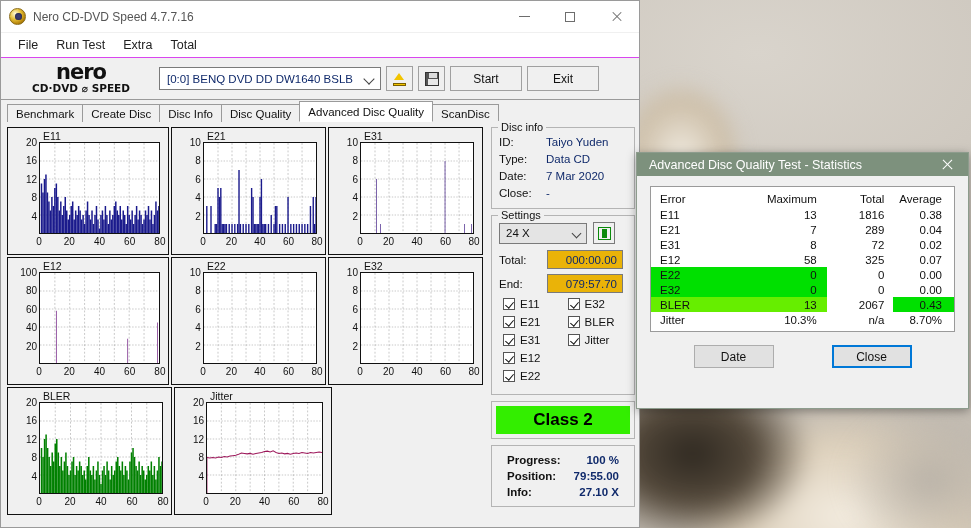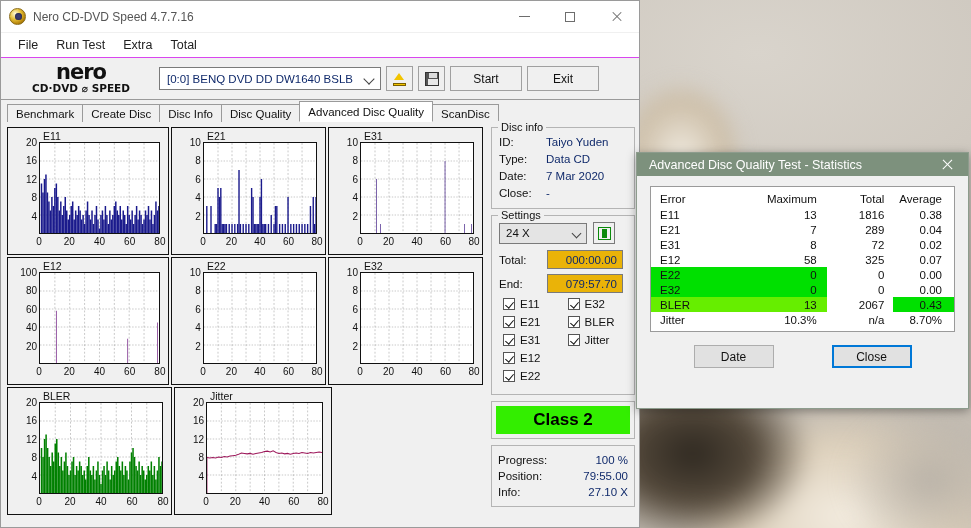--- a/index.html
+++ b/index.html
@@ -143,21 +143,21 @@
   .cb-grid{display:flex;flex-wrap:wrap;margin-top:4px;}
   .cb{width:50%;display:flex;align-items:center;font-size:11.5px;color:#111;
     margin-bottom:6px;box-sizing:border-box;padding-left:4px;}
   .cb .box{width:12px;height:12px;border:1px solid #555;background:#fff;
     margin-right:5px;position:relative;flex:none;box-sizing:border-box;}
   .cb .box:after{content:"";position:absolute;left:3px;top:0.5px;width:4px;height:7px;
     border-right:1.6px solid #111;border-bottom:1.6px solid #111;transform:rotate(40deg);}
   .class-box{border:1px solid #b4b4b4;background:#f0f0f0;padding:4px;margin-bottom:6px;}
   .class-inner{background:#33ee00;text-align:center;font-size:17px;font-weight:bold;
     color:#000;padding:4px 0;}
-  .prog-box{border:1px solid #b4b4b4;background:#f0f0f0;padding:6px 6px;}
+  .prog-box{border:1px solid #b4b4b4;background:#f0f0f0;padding:6px 15px;font-weight:bold;}
   .prog-row{display:flex;font-size:11.5px;line-height:16px;}
   .prog-row .k{width:62px;color:#111;}
   .prog-row .v{flex:1;text-align:right;color:#102a6b;}
 
   
   #stats-dialog{position:absolute;left:636px;top:152px;width:333px;height:257px;
     background:#f0f0f0;border:1px solid #8d9c8d;box-sizing:border-box;z-index:20;
     box-shadow:0 2px 9px rgba(0,0,0,0.35);}
   .dlg-title{height:23px;background:#7d917d;display:flex;align-items:center;
     padding-left:12px;box-sizing:border-box;}

